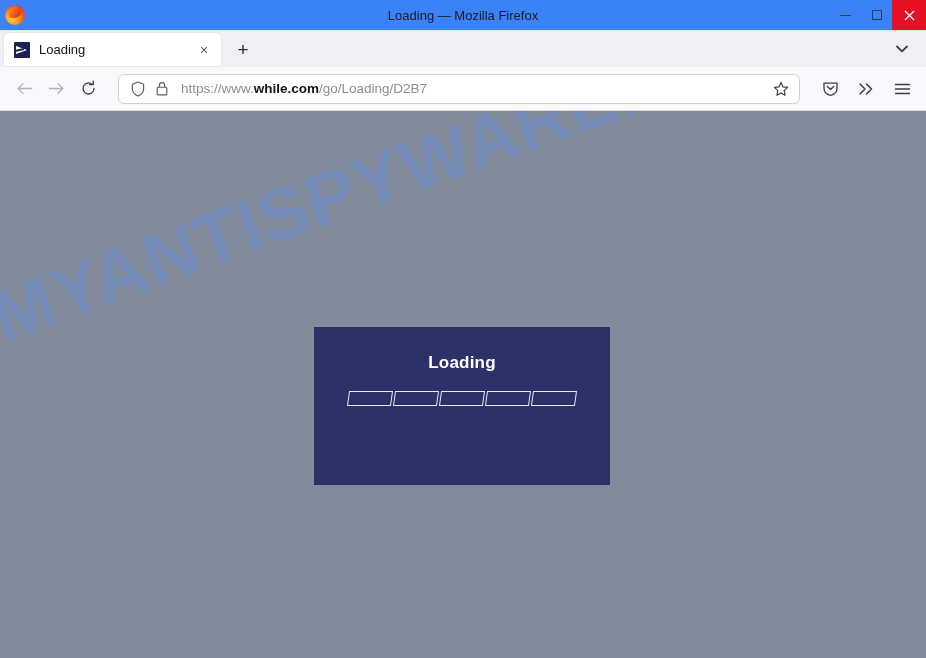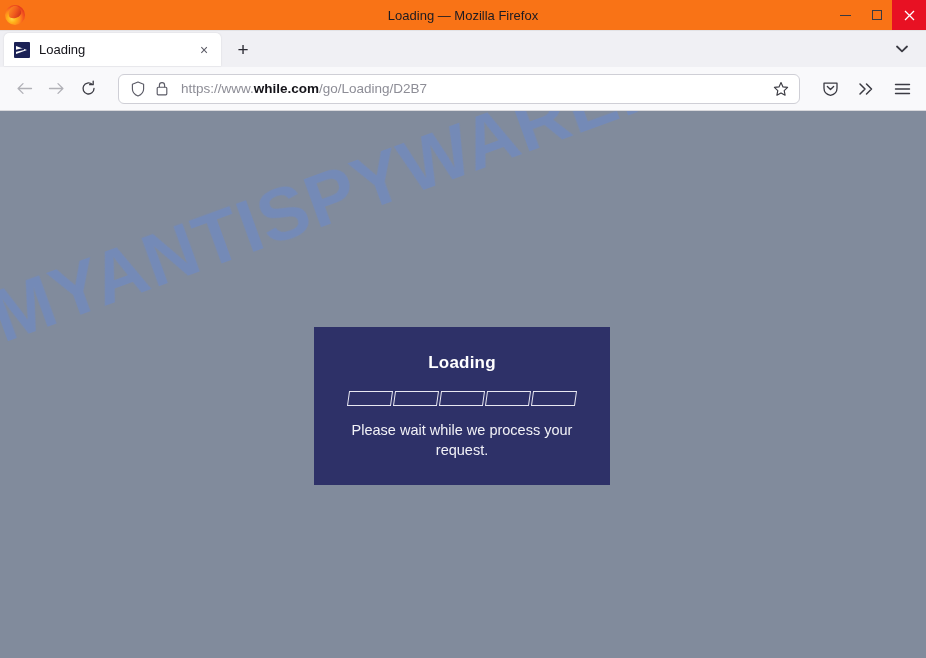--- a/index.html
+++ b/index.html
@@ -17,21 +17,21 @@
     width: 926px;
     height: 658px;
     display: flex;
     flex-direction: column;
     position: relative;
   }
 
   
   .titlebar {
     height: 30px;
-    background: #f97316;
+    background: #3b82f6;
     border-bottom: 1px solid #e3e3e6;
     display: flex;
     align-items: center;
     position: relative;
     flex: 0 0 auto;
   }
   .firefox-logo {
     width: 20px;
     height: 20px;
     margin-left: 5px;
@@ -409,17 +409,16 @@
 
     <div class="loading-card">
       <div class="loading-title">Loading</div>
       <div class="progress-segments">
         <div class="seg"></div>
         <div class="seg"></div>
         <div class="seg"></div>
         <div class="seg"></div>
         <div class="seg"></div>
       </div>
-      <div class="loading-msg">Please wait while we process your request.</div>
     </div>
   </div>
 
 </div>
 
 </body></html>

